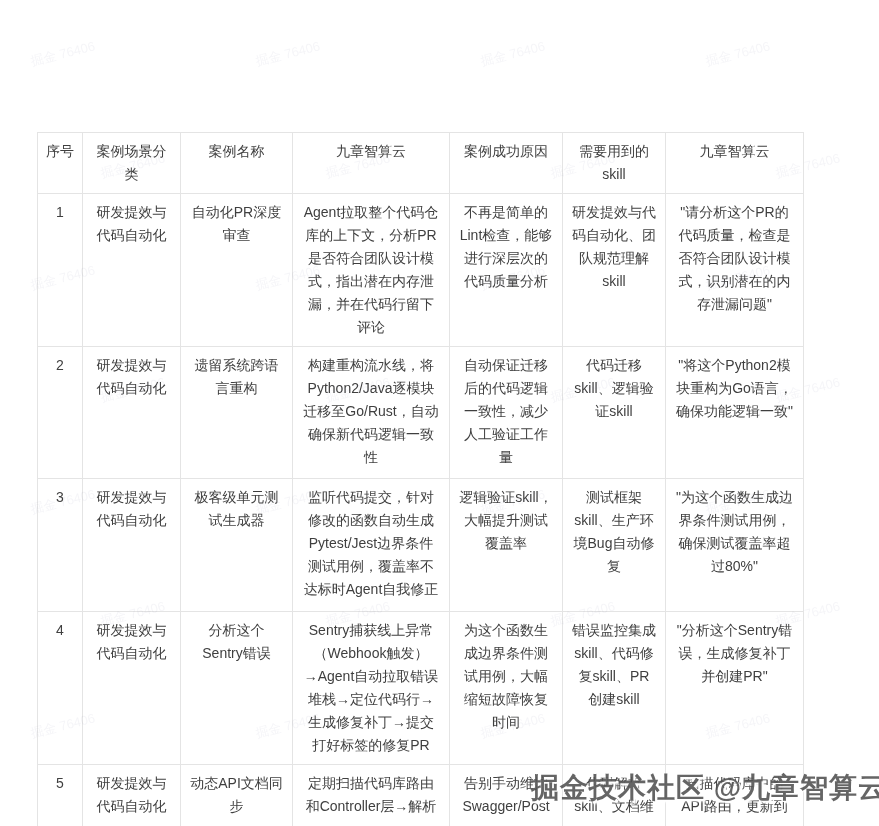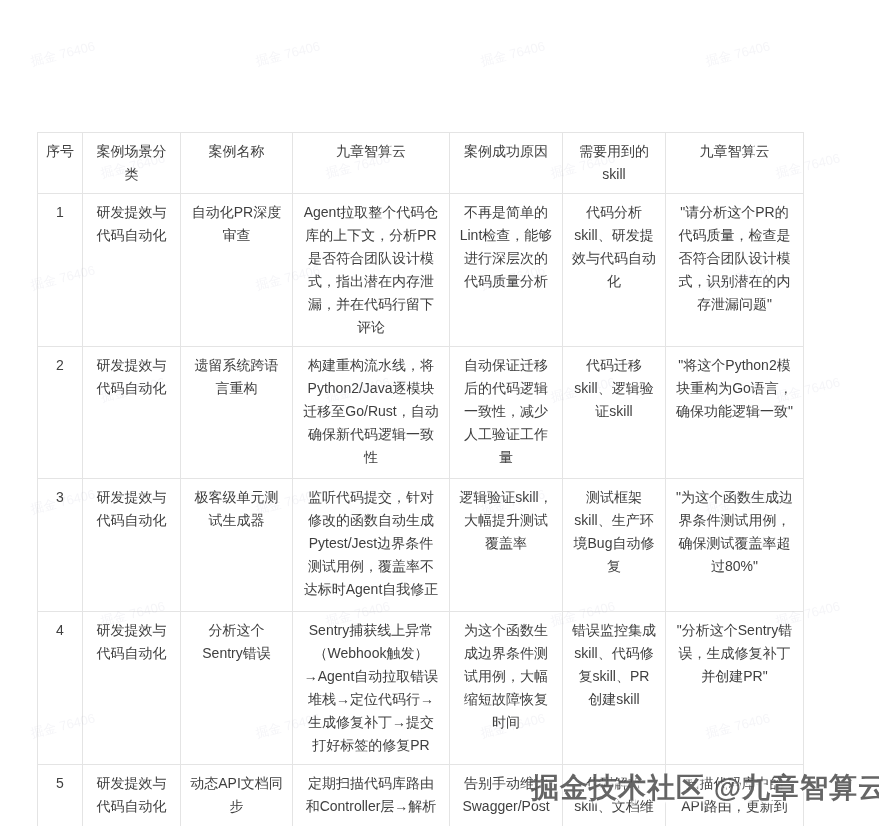--- a/index.html
+++ b/index.html
@@ -82,21 +82,21 @@
           <th>九章智算云</th>
         </tr>
     </thead>
     <tbody>
         <tr>
           <td>1</td>
           <td>研发提效与代码自动化</td>
           <td>自动化PR深度审查</td>
           <td>Agent拉取整个代码仓库的上下文，分析PR是否符合团队设计模式，指出潜在内存泄漏，并在代码行留下评论</td>
           <td>不再是简单的Lint检查，能够进行深层次的代码质量分析</td>
-          <td>代码分析skill、研发提效与代码自动化</td>
+          <td>研发提效与代码自动化、团队规范理解skill</td>
           <td>"请分析这个PR的代码质量，检查是否符合团队设计模式，识别潜在的内存泄漏问题"</td>
         </tr>
         <tr>
           <td>2</td>
           <td>研发提效与代码自动化</td>
           <td>遗留系统跨语言重构</td>
           <td>构建重构流水线，将Python2/Java逐模块迁移至Go/Rust，自动确保新代码逻辑一致性</td>
           <td>自动保证迁移后的代码逻辑一致性，减少人工验证工作量</td>
           <td>代码迁移skill、逻辑验证skill</td>
           <td>"将这个Python2模块重构为Go语言，确保功能逻辑一致"</td>

